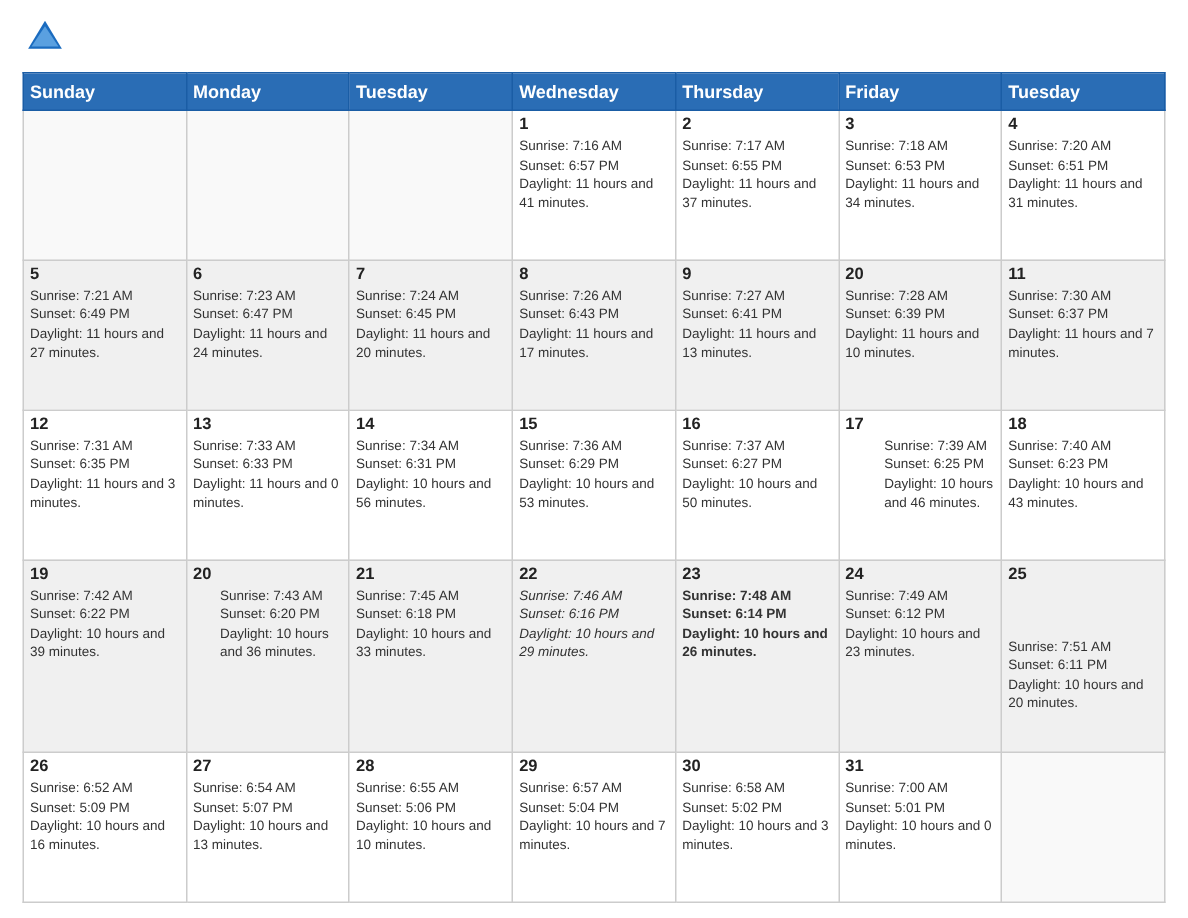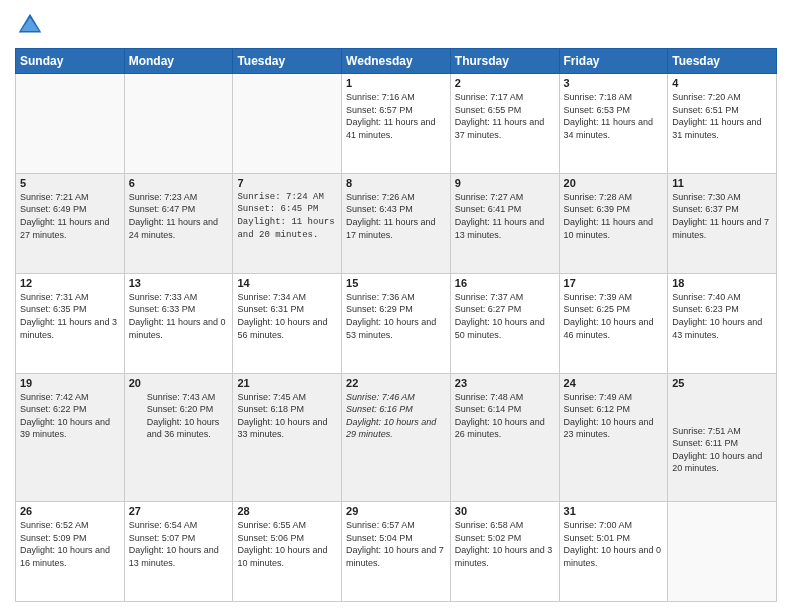--- a/index.html
+++ b/index.html
@@ -175,21 +175,21 @@
 Daylight: 11 hours and 27 minutes.</div>
           </td>
           <td>
             <div class="day-num">6</div>
             <div class="day-info" style="white-space: pre-line;">Sunrise: 7:23 AM
 Sunset: 6:47 PM
 Daylight: 11 hours and 24 minutes.</div>
           </td>
           <td>
             <div class="day-num">7</div>
-            <div class="day-info" style="white-space: pre-line; font-family: Liberation Mono, monospace;">Sunrise: 7:24 AM
+            <div class="day-info" style="white-space: pre-line;">Sunrise: 7:24 AM
 Sunset: 6:45 PM
 Daylight: 11 hours and 20 minutes.</div>
           </td>
           <td>
             <div class="day-num">8</div>
             <div class="day-info" style="white-space: pre-line;">Sunrise: 7:26 AM
 Sunset: 6:43 PM
 Daylight: 11 hours and 17 minutes.</div>
           </td>
           <td>
@@ -237,21 +237,21 @@
 Daylight: 10 hours and 53 minutes.</div>
           </td>
           <td>
             <div class="day-num">16</div>
             <div class="day-info" style="white-space: pre-line;">Sunrise: 7:37 AM
 Sunset: 6:27 PM
 Daylight: 10 hours and 50 minutes.</div>
           </td>
           <td>
             <div class="day-num">17</div>
-            <div class="day-info" style="white-space: pre-line;">Sunrise: 7:39 AM
+            <div class="day-info" style="white-space: pre-line; margin-left: 26px;">Sunrise: 7:39 AM
 Sunset: 6:25 PM
 Daylight: 10 hours and 46 minutes.</div>
           </td>
           <td>
             <div class="day-num">18</div>
             <div class="day-info" style="white-space: pre-line;">Sunrise: 7:40 AM
 Sunset: 6:23 PM
 Daylight: 10 hours and 43 minutes.</div>
           </td>
         </tr>
@@ -275,21 +275,21 @@
 Daylight: 10 hours and 33 minutes.</div>
           </td>
           <td>
             <div class="day-num">22</div>
             <div class="day-info" style="white-space: pre-line; font-style: italic;">Sunrise: 7:46 AM
 Sunset: 6:16 PM
 Daylight: 10 hours and 29 minutes.</div>
           </td>
           <td>
             <div class="day-num">23</div>
-            <div class="day-info" style="white-space: pre-line;">Sunrise: 7:48 AM
+            <div class="day-info" style="white-space: pre-line; font-weight: bold;">Sunrise: 7:48 AM
 Sunset: 6:14 PM
 Daylight: 10 hours and 26 minutes.</div>
           </td>
           <td>
             <div class="day-num">24</div>
             <div class="day-info" style="white-space: pre-line;">Sunrise: 7:49 AM
 Sunset: 6:12 PM
 Daylight: 10 hours and 23 minutes.</div>
           </td>
           <td>

